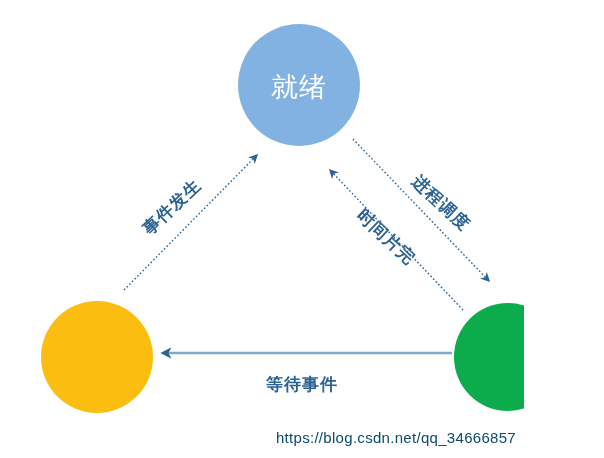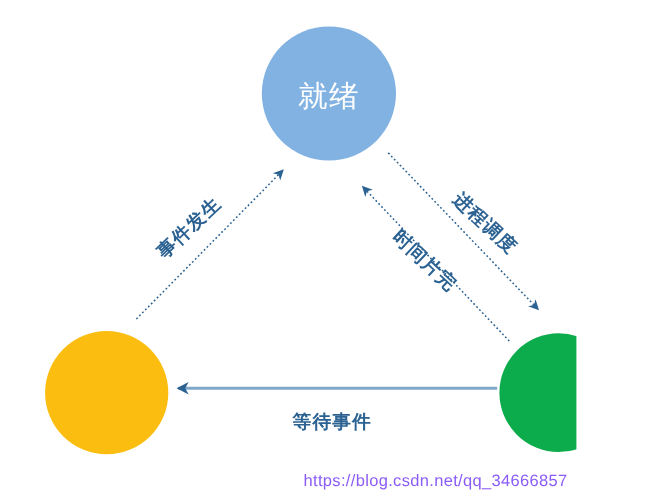--- a/index.html
+++ b/index.html
@@ -48,21 +48,21 @@
   .edge-label.rot-down {
     transform: translate(-50%, -50%) rotate(43deg);
   }
   .edge-label.flat {
     transform: translate(-50%, -50%);
   }
   #watermark {
     position: absolute;
     right: 8px;
     bottom: 12px;
-    color: #8b5cf6;
+    color: #0c4a6e;
     font-size: 15px;
     letter-spacing: 0.3px;
     white-space: nowrap;
   }
 </style>
 </head>
 <body>
 
 <div id="canvas">
 

